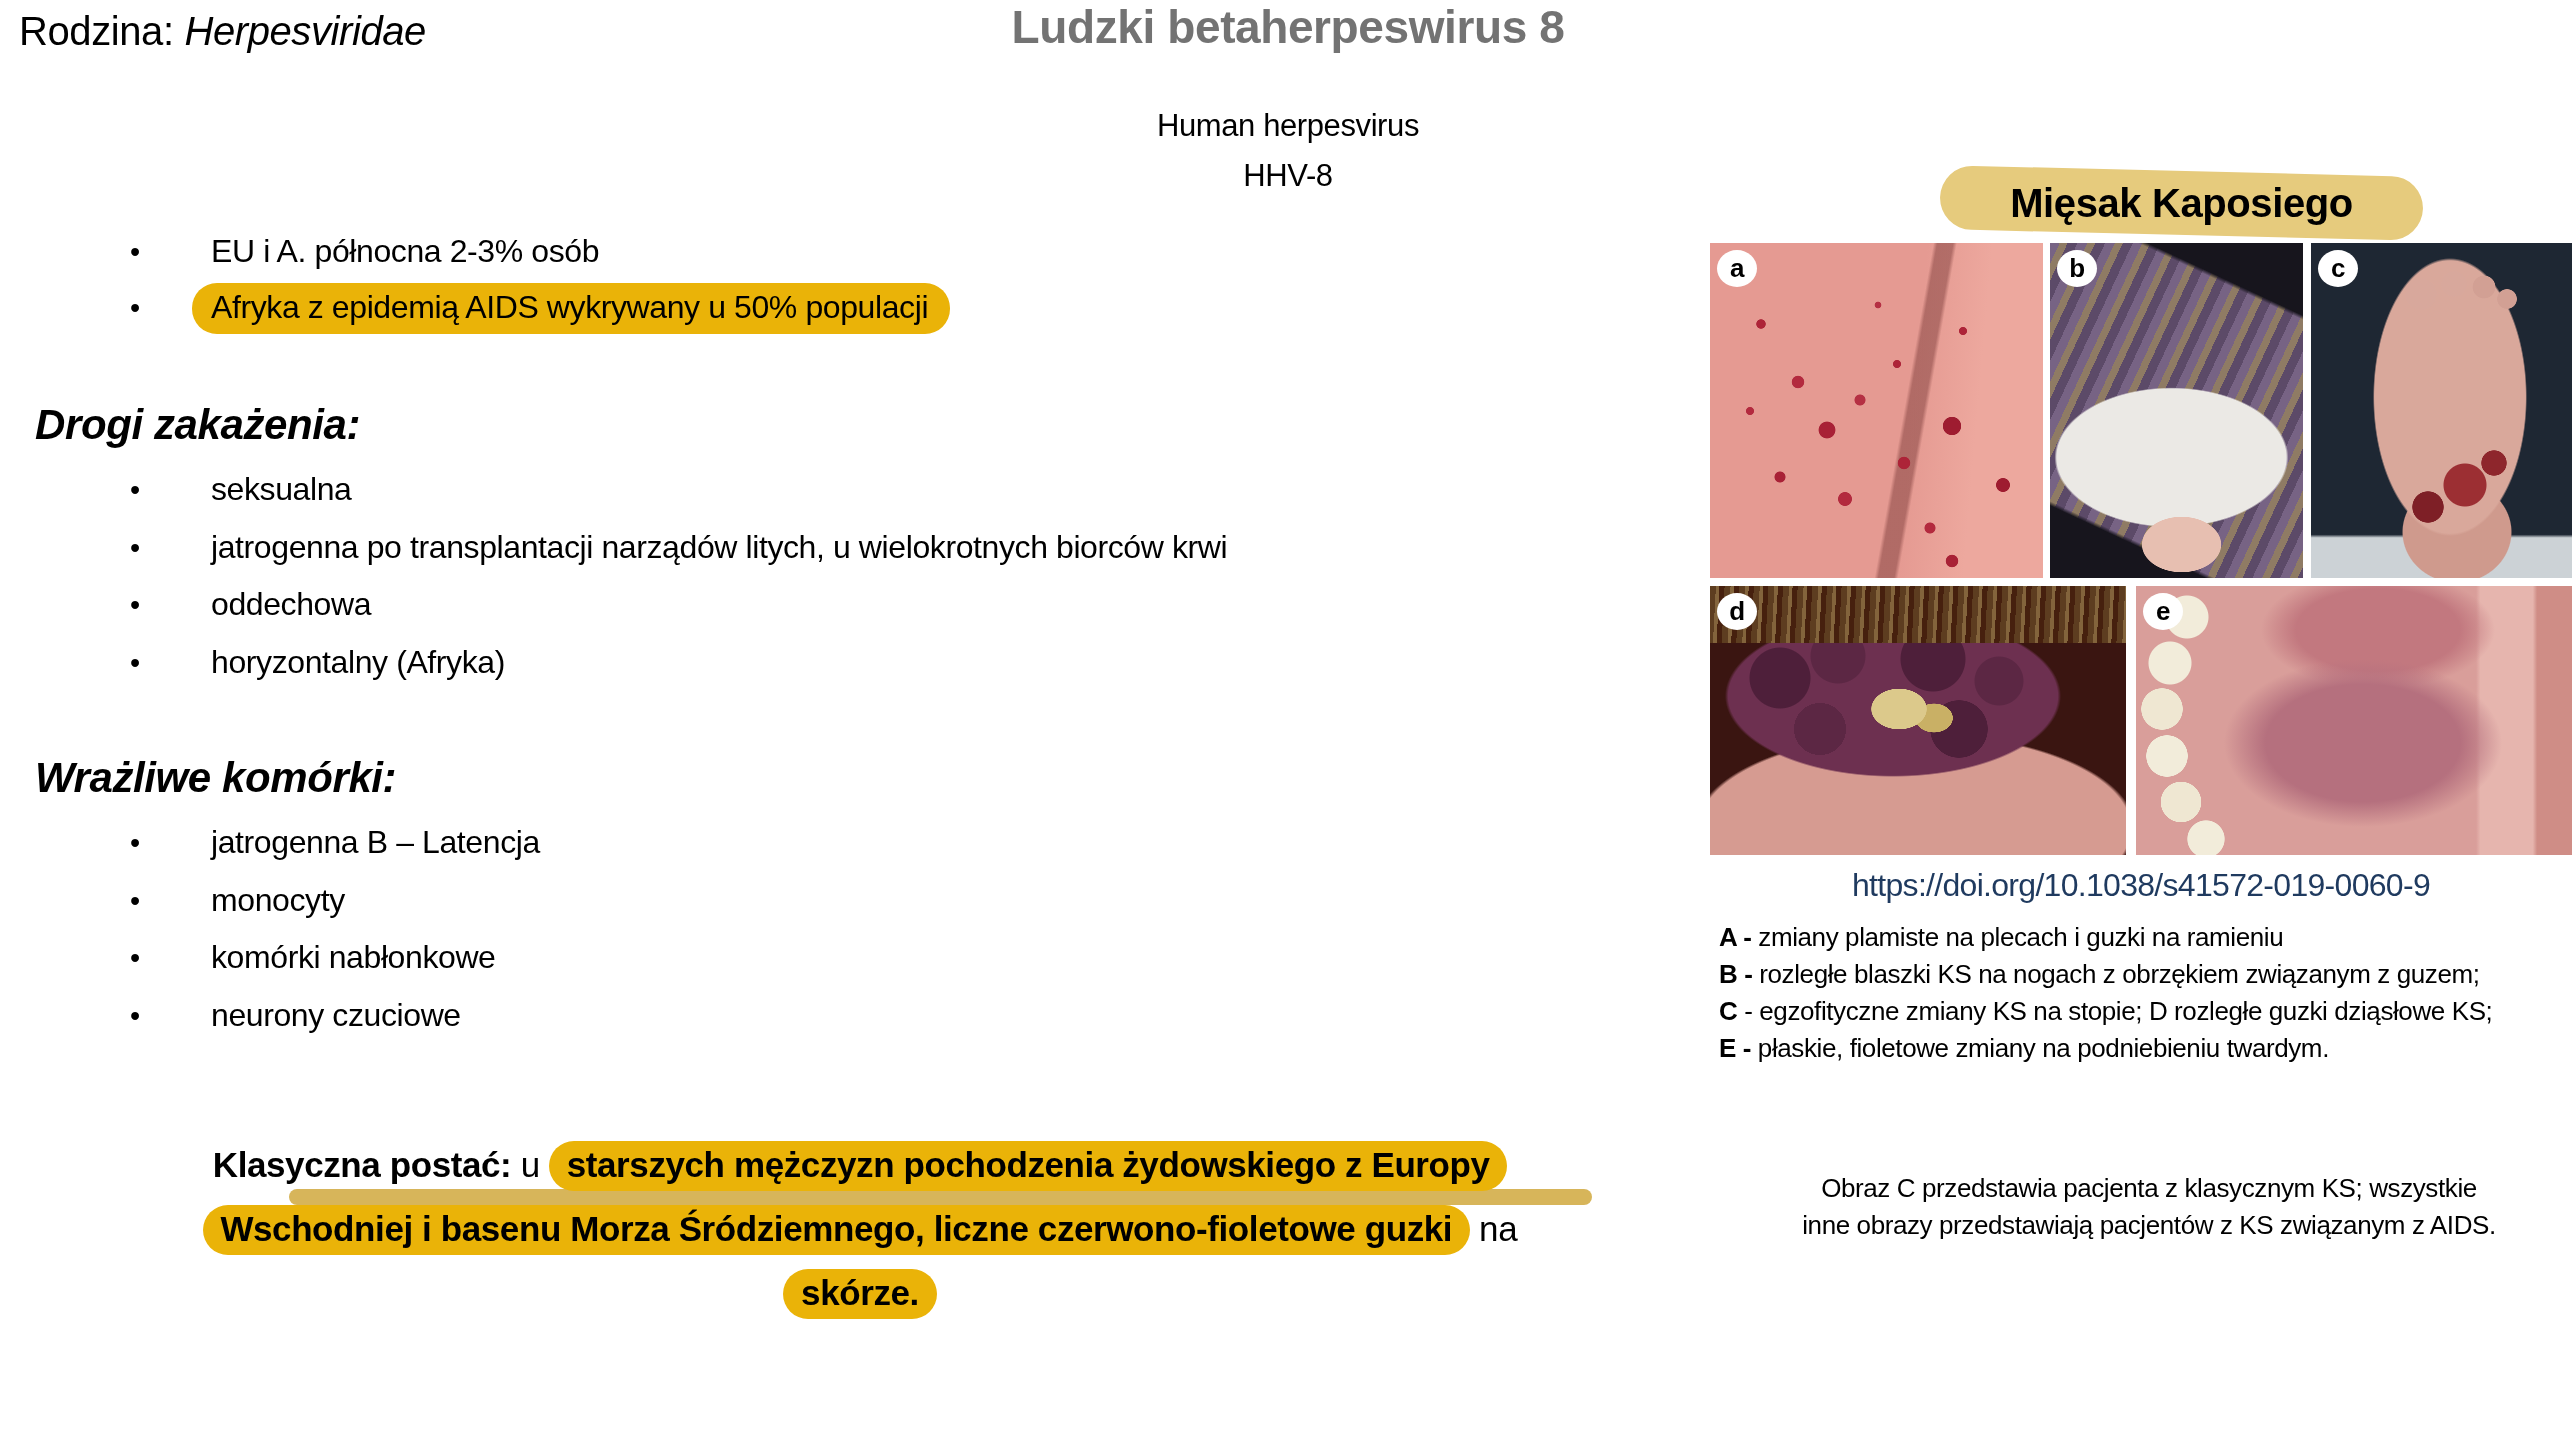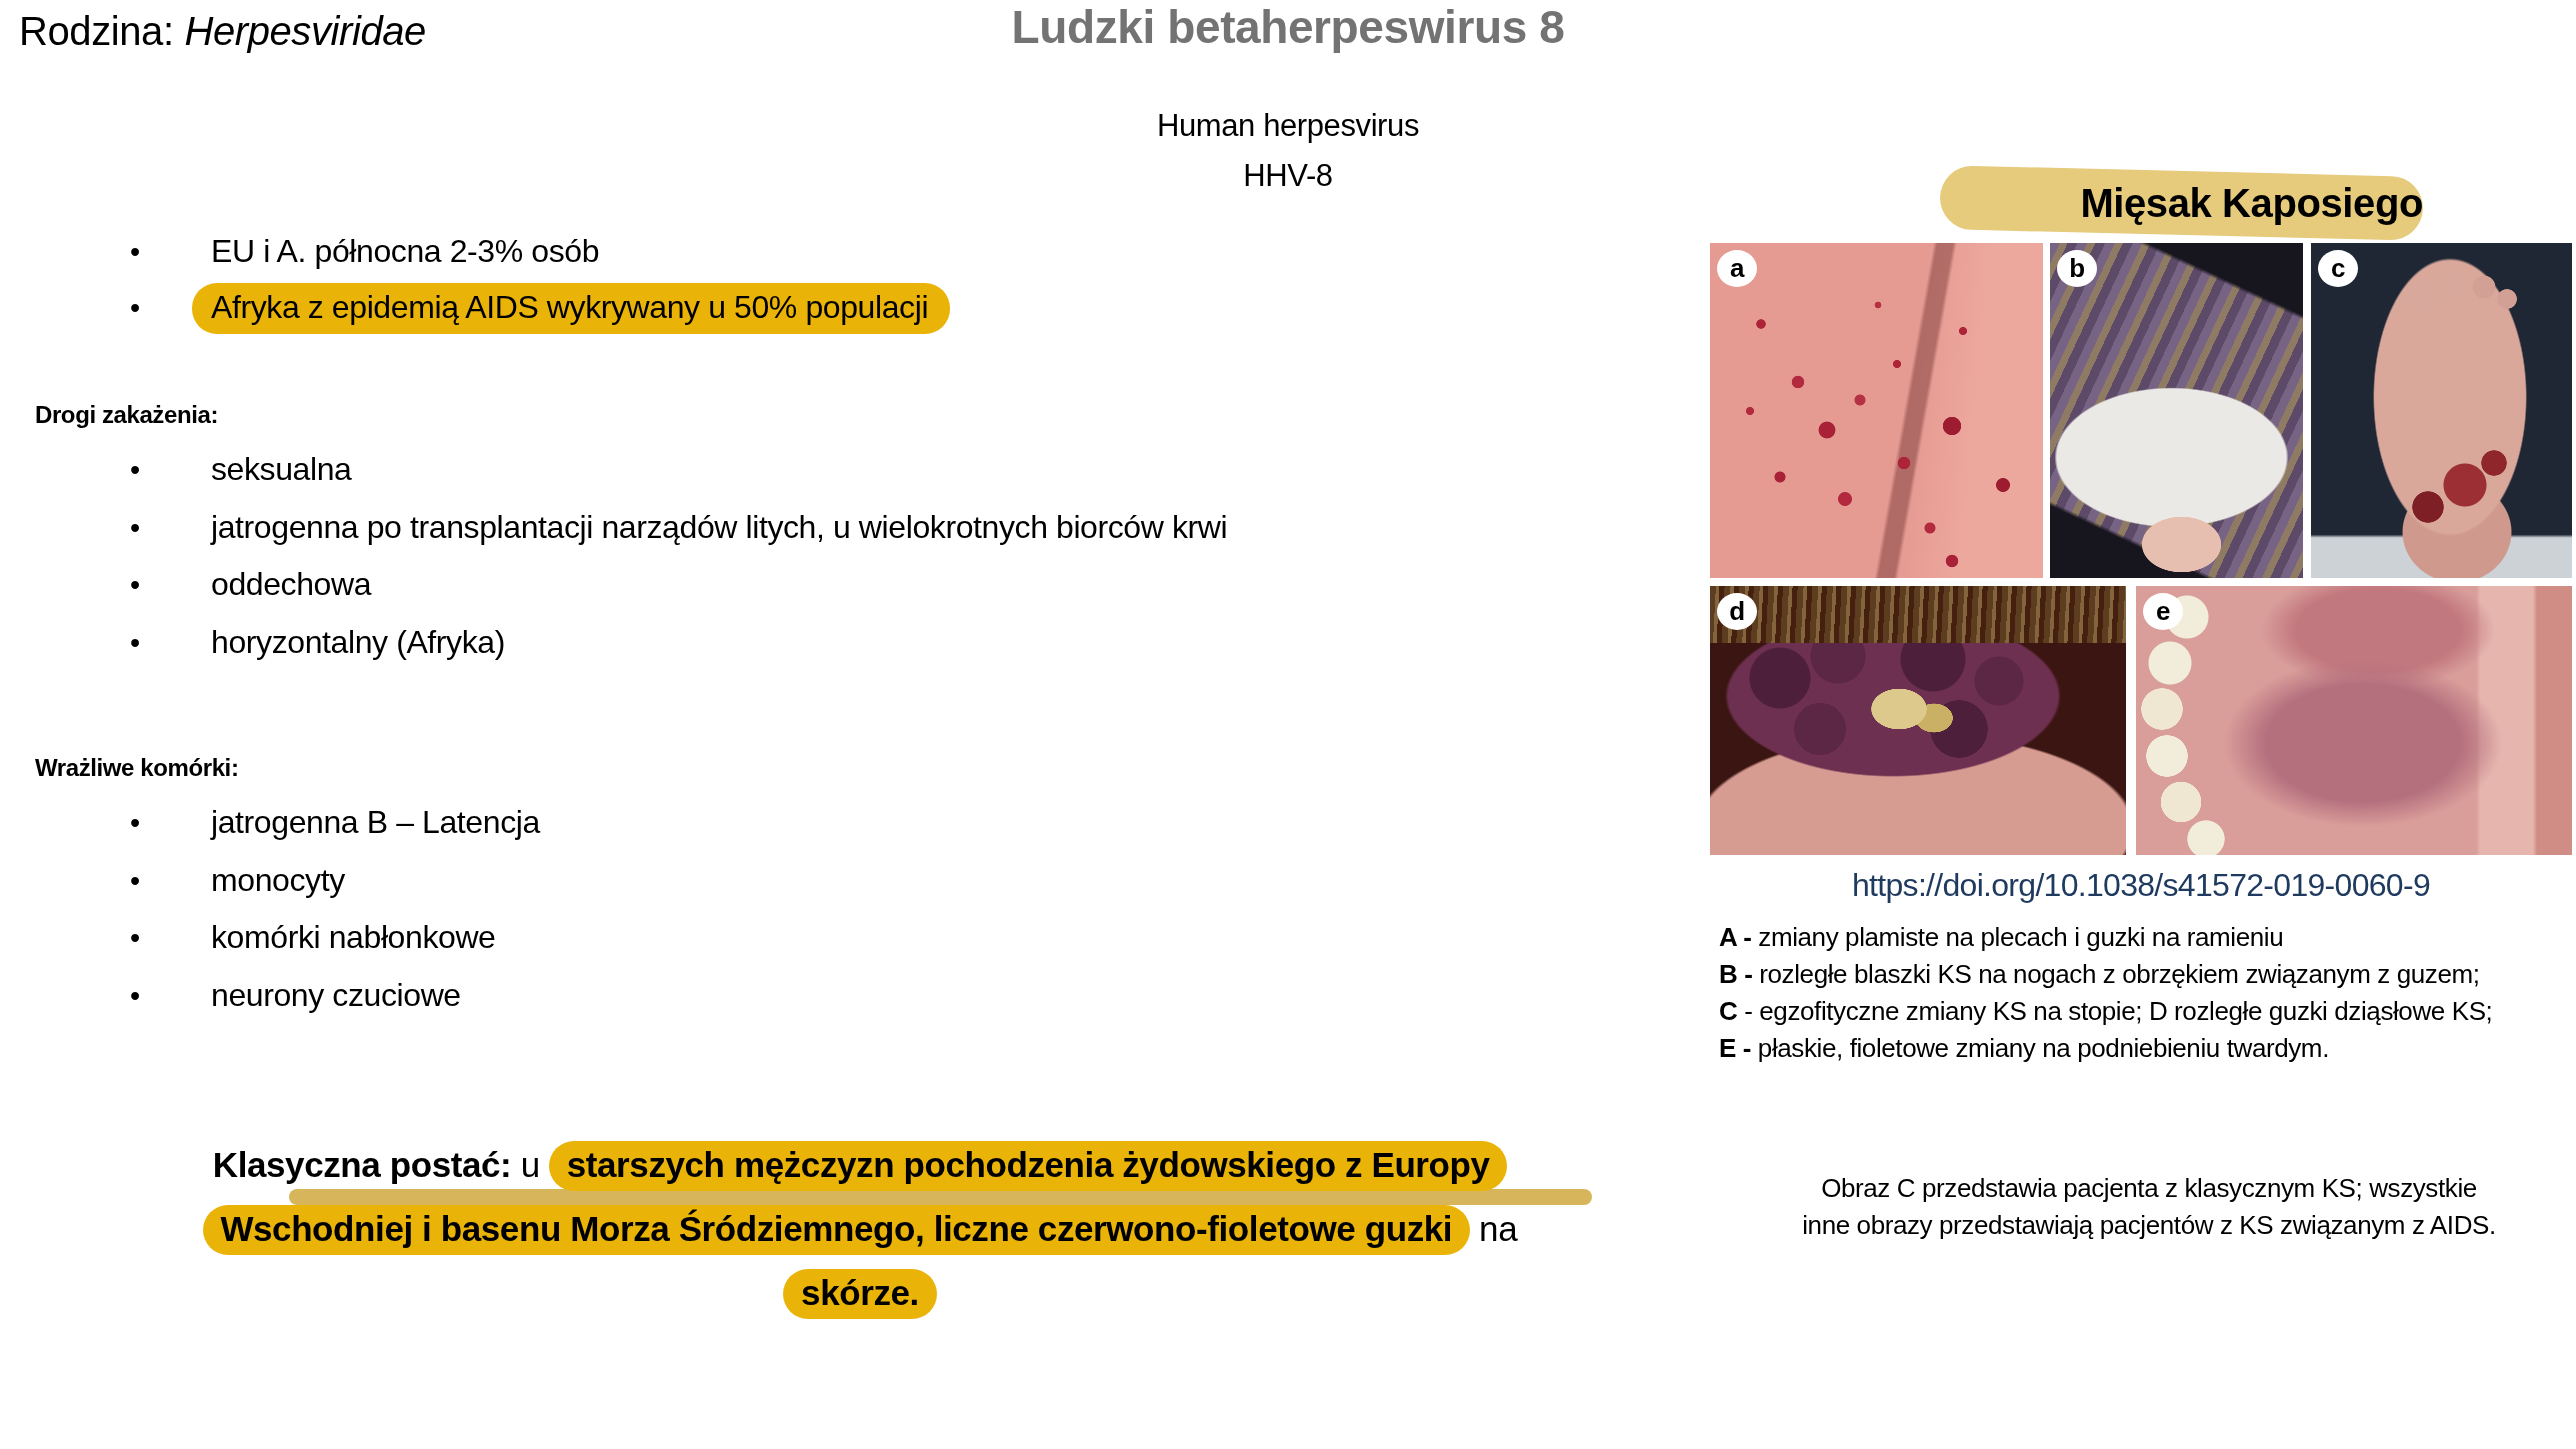--- a/index.html
+++ b/index.html
@@ -16,33 +16,33 @@
     position:absolute; left:0; top:0; width:2576px; text-align:center;
     font-size:46px; font-weight:bold; color:#737373;
   }
   .subtitle { position:absolute; left:0; top:101px; width:2576px; text-align:center;
     font-size:31px; line-height:50px; }
 
   
   .kaposi { position:absolute; left:1940px; top:171px; width:483px; height:64px; }
   .kaposi-band { position:absolute; left:0; top:0; width:100%; height:100%;
     background:#e6cb7d; border-radius:32px; transform:rotate(1.4deg); }
-  .kaposi-text { position:relative; width:100%; text-align:right;
+  .kaposi-text { position:relative; width:100%; text-align:center;
     font-size:40px; font-weight:bold; line-height:64px; }
 
   
   .bullet-row { display:flex; align-items:baseline; margin-bottom:19px; }
   .dot { width:61px; flex:none; font-size:29px; }
   .btxt { display:inline-block;margin-left:20px; }
   .hl-pill { background:#eab308; border-radius:25px; padding:5.9px 22px 8.8px 19px; margin-left:-19px; }
 
   .top-bullets { position:absolute; left:130px; top:233px; font-size:32px; }
 
   .sec { position:absolute; font-size:32px; }
-  .sec-h { font-weight:bold; font-size:24px; margin-bottom:22px; }
+  .sec-h { font-weight:bold; font-size:42px; margin-bottom:22px;font-style:italic; }
   .sec .bullet-row { margin-left:95px; margin-bottom:20.5px; }
   #transmission { left:35px; top:401px; }
   #cells { left:35px; top:754px; }
 
   
   .classic { position:absolute; left:40px; top:1133px; width:1640px;
     text-align:center; font-size:35px; line-height:64px; }
   .classic b { font-weight:bold; }
   .hl { background:#eab308; border-radius:25px; padding:4.4px 17.6px 7.3px 17.6px;font-weight:bold; }
   .overlap { position:absolute; left:249px; top:56px; width:1303px; height:16px;

